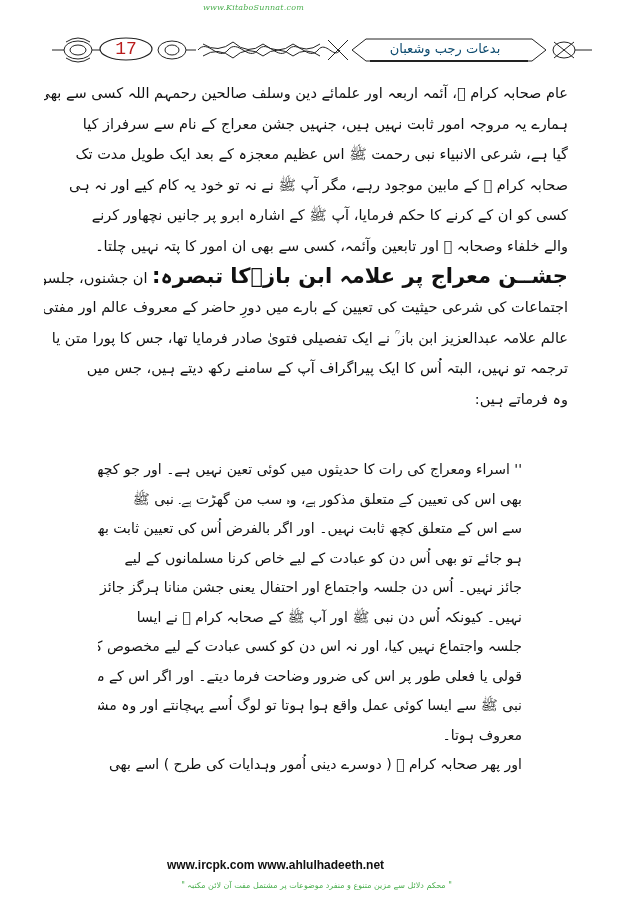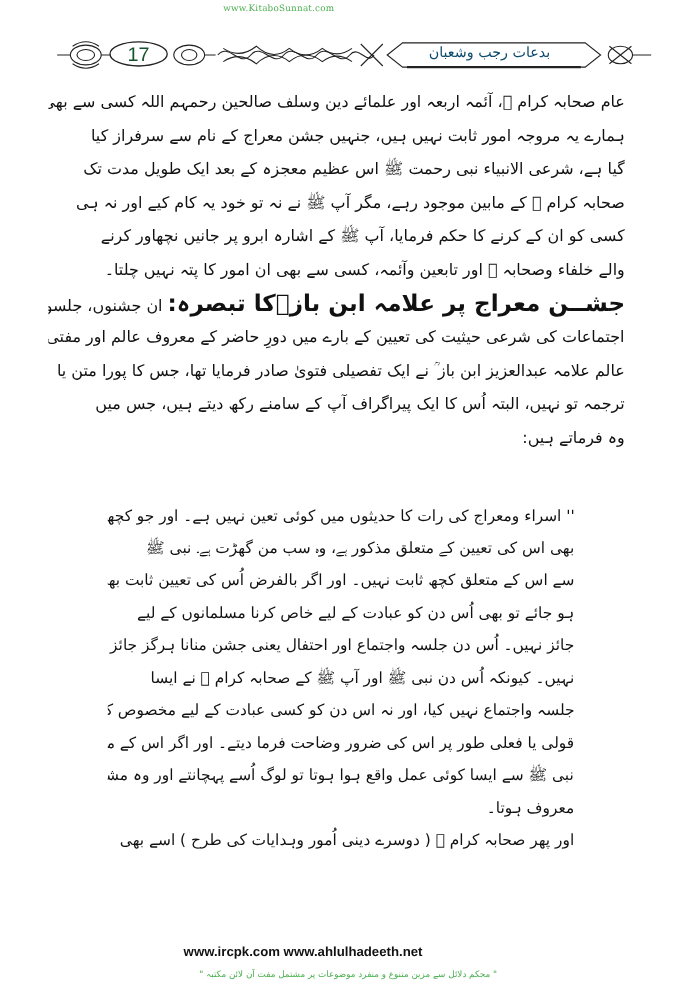--- a/index.html
+++ b/index.html
@@ -2,30 +2,30 @@
 <html><head>
 <meta charset="utf-8">
 <style>
   html, body { margin: 0; padding: 0; background: #ffffff; }
   body {
     width: 633px; height: 900px; position: relative; overflow: hidden;
     font-family: "DejaVu Sans", sans-serif; color: #111;
   }
   .top-url {
     position: absolute; top: 3px; left: 0; width: 507px; text-align: center;
-    font-family: "DejaVu Serif", serif; font-size: 8px; color: #4caf50; letter-spacing: 0.2px;
+    font-family: "DejaVu Serif", serif; font-size: 8px; color: #4caf50; letter-spacing: 0.2px; font-style: italic;
   }
   .header-band {
     position: absolute; top: 36px; left: 48px; width: 548px; height: 28px;
   }
   .header-band svg { position: absolute; left: 0; top: 0; }
   .page-num {
     position: absolute; left: 52px; top: 2px; width: 52px; height: 22px;
-    text-align: center; font-family: Liberation Sans, sans-serif; font-weight: normal;
-    font-size: 18px; line-height: 22px; color: #14532d;
+    text-align: center; font-family: Liberation Mono, monospace; font-weight: normal;
+    font-size: 18px; line-height: 22px; color: #b91c1c;
   }
   .running-title {
     position: absolute; left: 312px; top: 3px; width: 170px; height: 20px;
     text-align: center; direction: rtl; font-size: 13px; line-height: 20px; color: #0c4a6e;
   }
   .body-text {
     position: absolute; top: 78px; left: 44px; width: 524px;
     direction: rtl; text-align: justify; font-size: 14.5px; line-height: 30.5px;
     font-family: "DejaVu Sans", sans-serif;
   }

